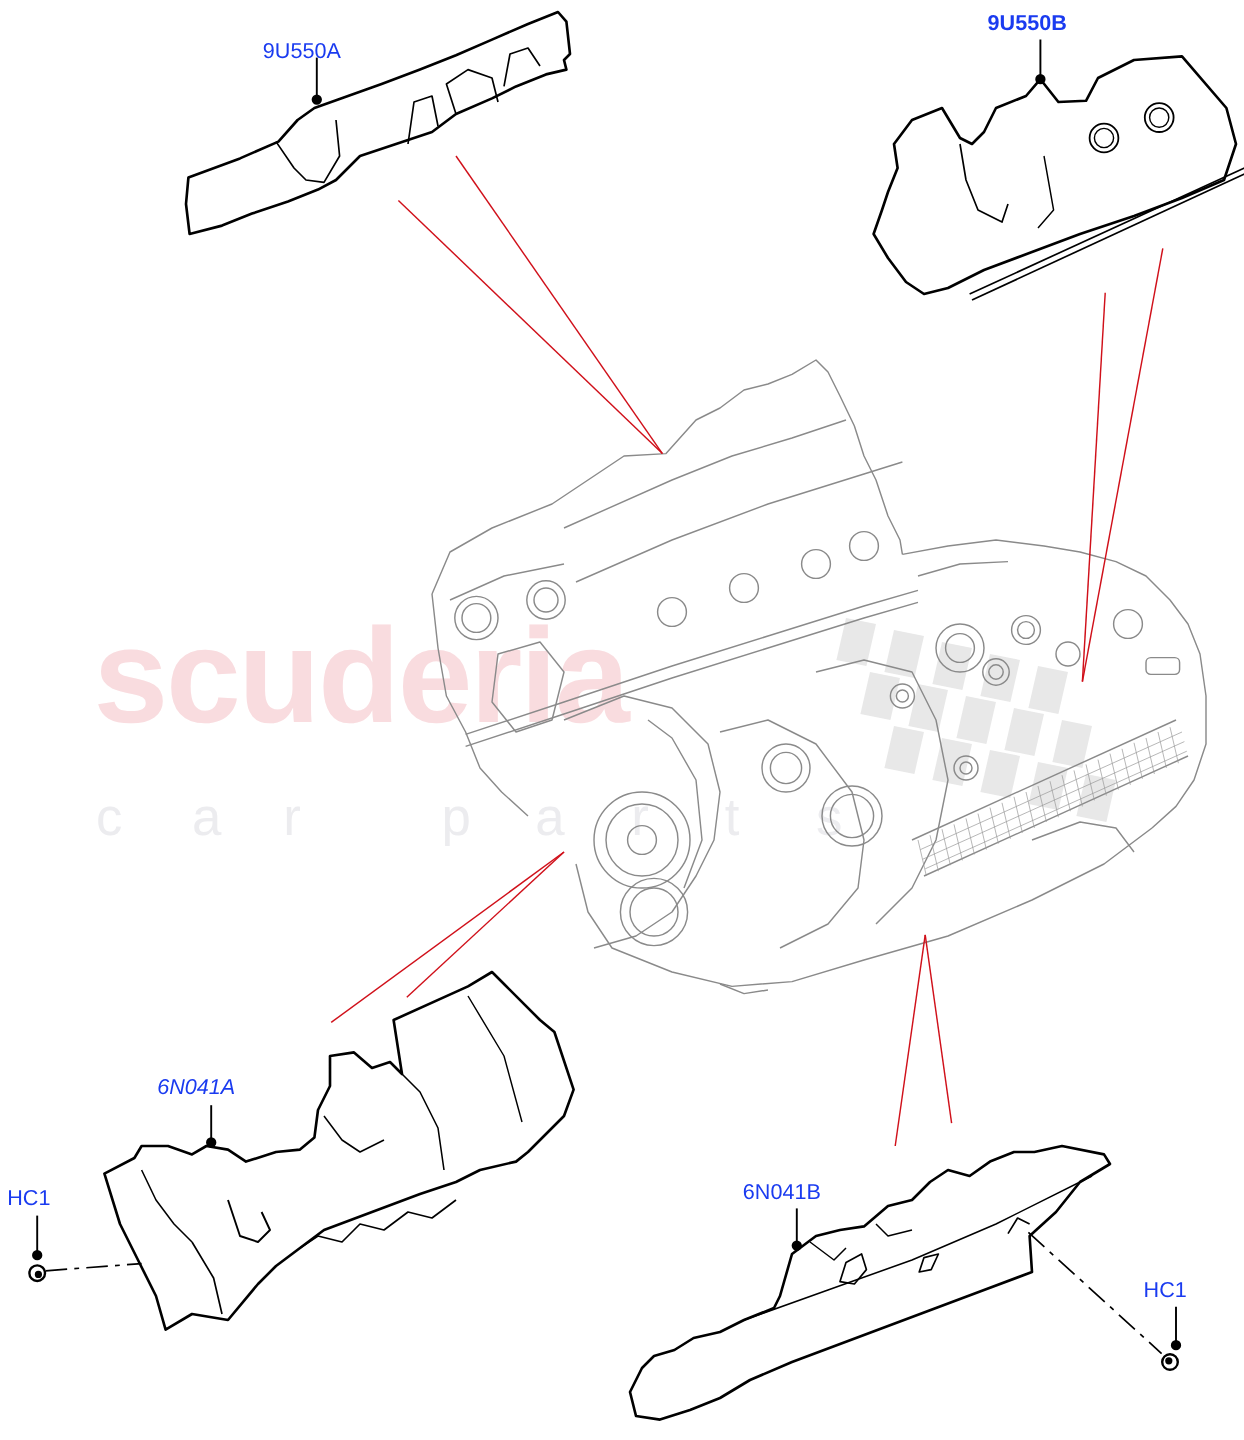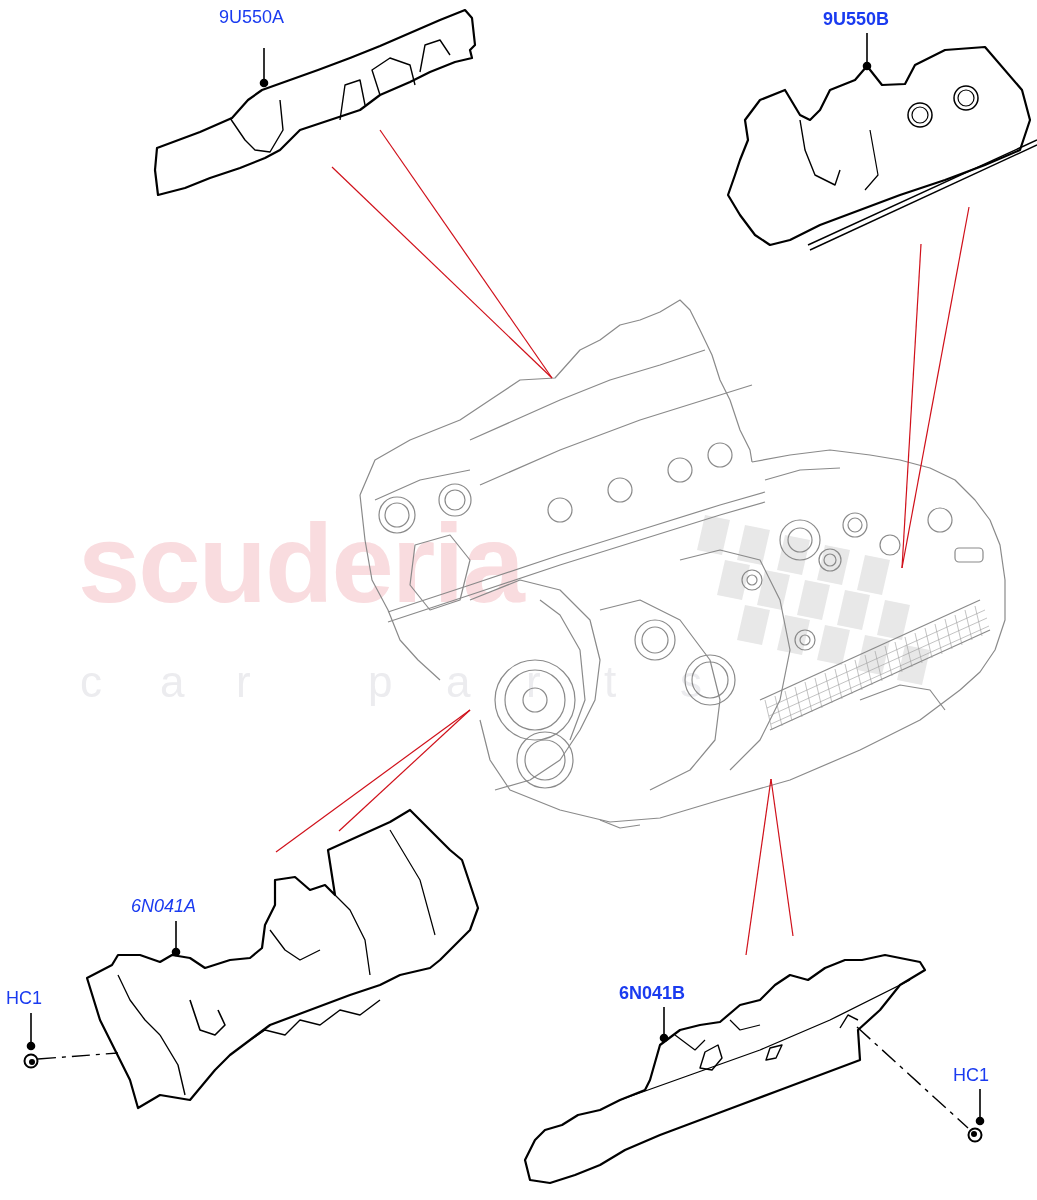--- a/index.html
+++ b/index.html
@@ -188,19 +188,19 @@
         <circle cx="176" cy="952" r="3.5"></circle>
       <line x1="664" y1="1007" x2="664" y2="1037"></line>
         <circle cx="664" cy="1038" r="3.5"></circle>
       <line x1="31" y1="1013" x2="31" y2="1045"></line>
         <circle cx="31" cy="1046" r="3.5"></circle>
       <line x1="980" y1="1089" x2="980" y2="1120"></line>
         <circle cx="980" cy="1121" r="3.5"></circle>
     </g>
   </svg>
 
-  <div class="callout" style="left:219px; top:8px;text-align:center;">9U550A</div>
+  <div class="callout" style="left:219px; top:33px;text-align:center;">9U550A</div>
   <div class="callout" style="left:823px; top:10px;font-weight:bold;">9U550B</div>
   <div class="callout" style="left:131px; top:897px;font-style:italic;">6N041A</div>
-  <div class="callout" style="left:619px; top:984px;font-weight:bold;">6N041B</div>
+  <div class="callout" style="left:619px; top:984px;">6N041B</div>
   <div class="callout" style="left:6px; top:989px;">HC1</div>
   <div class="callout" style="left:953px; top:1066px;">HC1</div>
 </div>
 
 </body></html>

